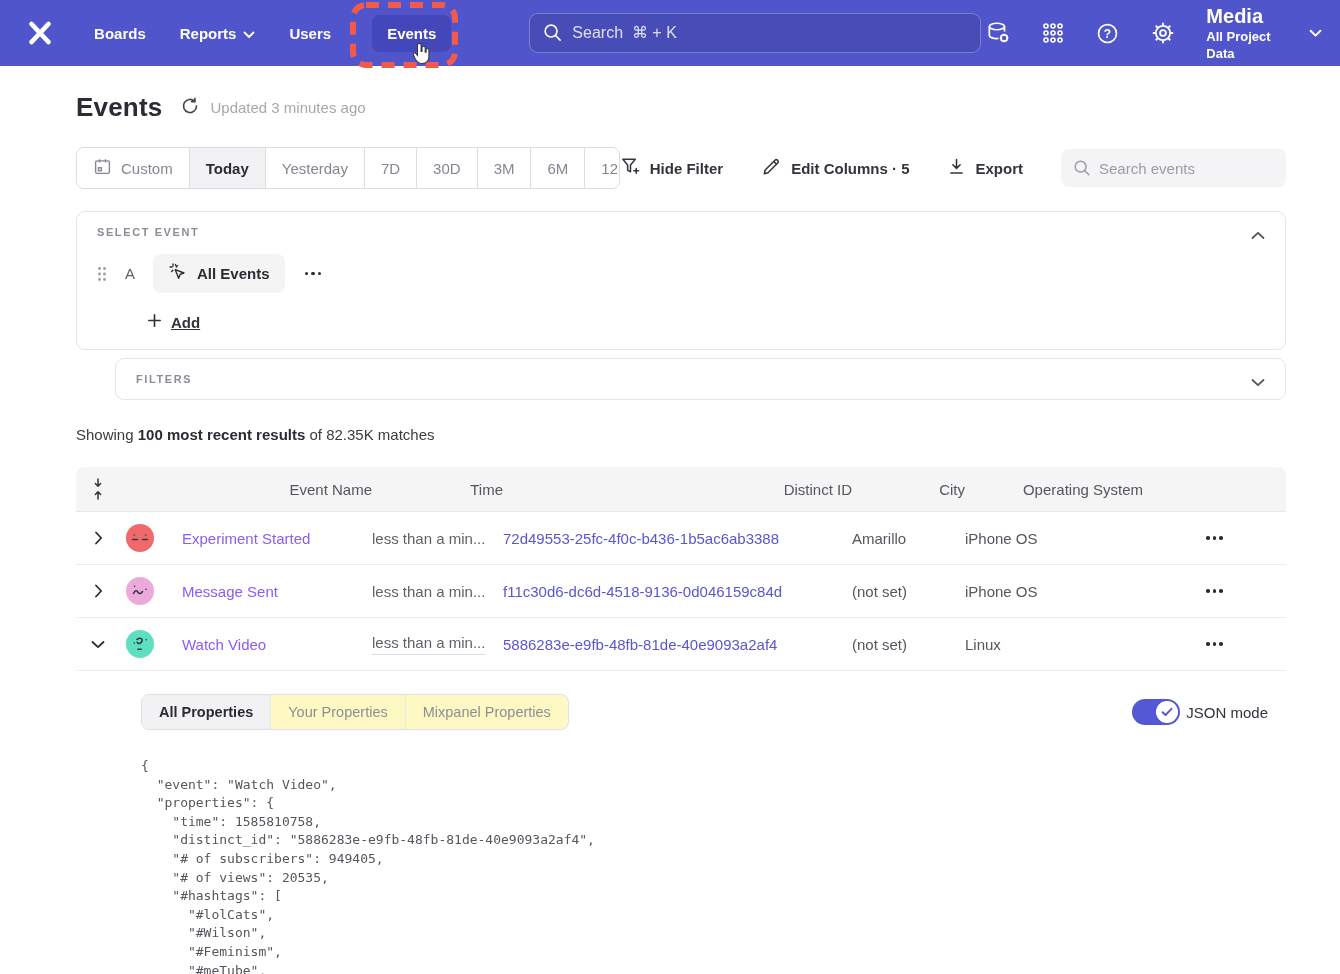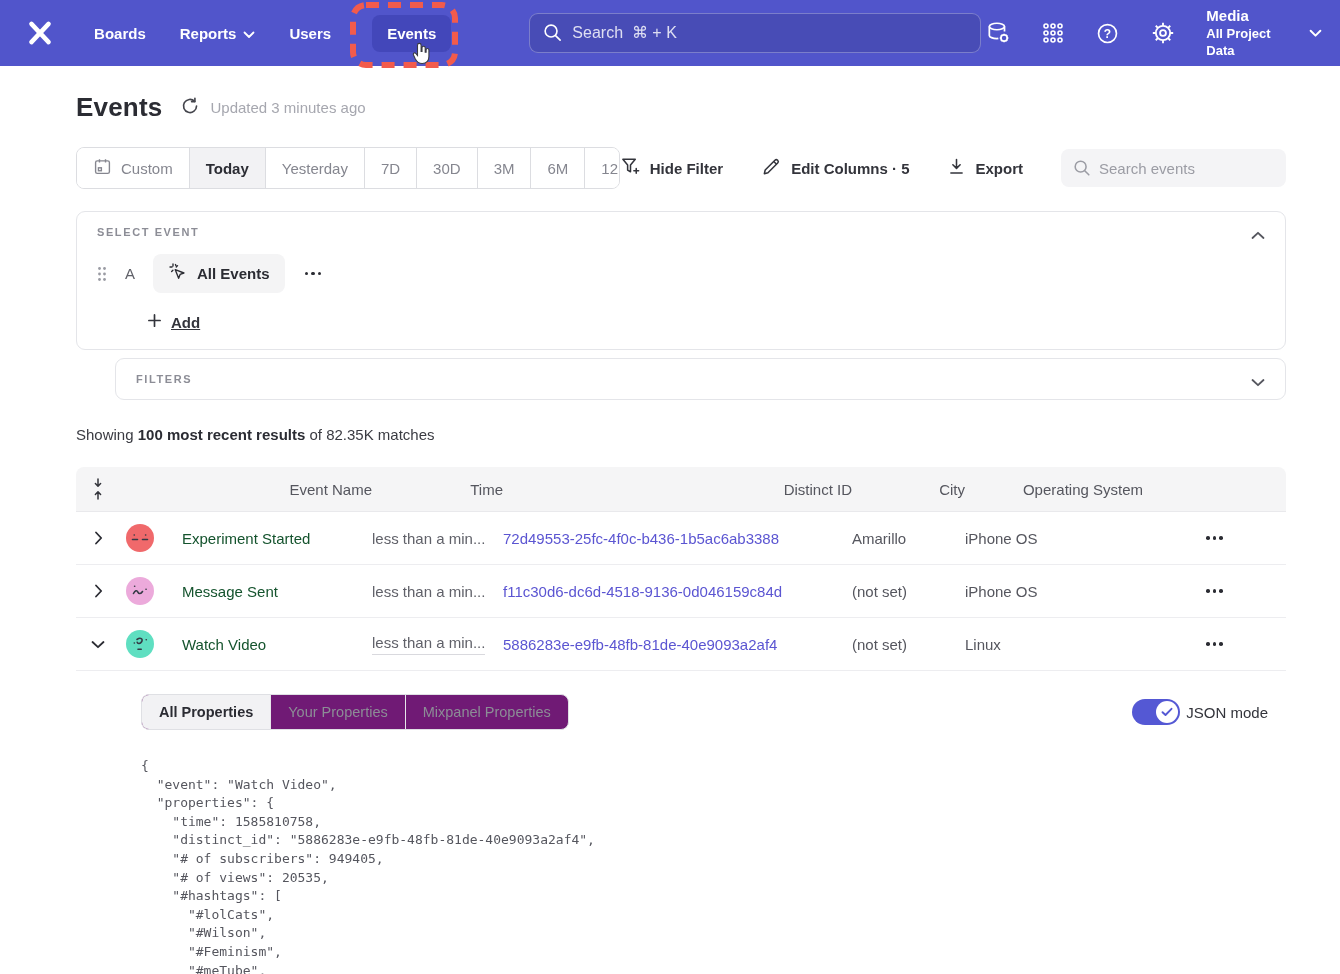--- a/index.html
+++ b/index.html
@@ -18,21 +18,21 @@
   .nav-search { position:relative; width:462px; height:40px; margin-left:48px; }
   .nav-search input { width:100%; height:100%; border-radius:9px; border:1px solid rgba(255,255,255,0.28);
     background:rgba(0,0,0,0.10); color:#fff; font-size:16px; padding:0 14px 0 42px;
     font-family:"Liberation Sans", sans-serif; outline:none; }
   .nav-search input::placeholder { color:rgba(255,255,255,0.82); }
   .nav-search .mag { position:absolute; left:13px; top:9px; }
   .nav-right { margin-left:auto; display:flex; align-items:center; gap:30px; }
   .nav-icon-btn { display:flex; align-items:center; justify-content:center; cursor:pointer; }
   .project-switch { display:flex; align-items:center; gap:14px; cursor:pointer; }
   .project-names { display:flex; flex-direction:column; line-height:1.3; }
-  .project-name { color:#fff; font-weight:700; font-size:15px; }
+  .project-name { color:#fff; font-weight:700; font-size:20px; }
   .project-sub { color:#fff; font-weight:600; font-size:13px; }
 
   
   .main { padding:26px 54px 0 76px; }
   .page-head { display:flex; align-items:center; gap:18px; margin-bottom:24px; }
   .page-title { font-size:26px; font-weight:700; color:#2b2c33; letter-spacing:.2px; }
   .updated { display:flex; align-items:center; gap:10px; }
   .updated-text { color:#a6a7af; font-size:15px; }
 
   .controls-row { display:flex; align-items:center; justify-content:space-between; margin-bottom:22px; }
@@ -70,33 +70,33 @@
   
   .etable { width:100%; }
   .trow { display:grid; grid-template-columns:44px 62px 190px 131px 349px 113px 178px 1fr;
     align-items:center; }
   .thead { background:#f5f5f6; border-radius:8px 8px 0 0; height:45px; color:#55565e; font-size:15px;
     border-bottom:1px solid #e9e9ec;text-align:right; }
   .thead .sort-cell { display:flex; justify-content:center; }
   .tbody-row { height:53px; border-bottom:1px solid #ededf0; font-size:15px; }
   .cell-expand { display:flex; justify-content:center; cursor:pointer; }
   .cell-avatar { display:flex; justify-content:flex-start; padding-left:6px; }
-  .cell-name { color:#14532d; }
+  .cell-name { color:#8b5cf6; }
   .cell-time { color:#606169; }
   .trunc-underline { display:inline-block; border-bottom:1px solid #d9d9de; padding-bottom:3px; }
   .cell-id a { color:#5b55d2; text-decoration:none; cursor:pointer; }
   .cell-city, .cell-os { color:#55565e; }
   .cell-kebab { display:flex; justify-content:center; }
   .kebab { display:flex; gap:3px; cursor:pointer; padding:6px; }
   .kebab i { width:3.5px; height:3.5px; border-radius:50%; background:#2b2c33; }
 
   
   .detail { padding:23px 0 0 65px; }
   .detail-top { display:flex; align-items:center; justify-content:space-between; padding-right:18px; }
-  .tabs { display:inline-flex; border:1px solid #dfe0e4; border-radius:8px; overflow:hidden; background:#701a75; }
+  .tabs { display:inline-flex; border:1px solid #dfe0e4; border-radius:8px; overflow:hidden; background:#fef9c3; }
   .tab { padding:9px 17px; font-size:14.5px; color:#8c8d96; border-right:1px solid #e6e7ea;
     cursor:pointer; white-space:nowrap; }
   .tab:last-child { border-right:none; }
   .tab.active { background:#f2f2f4; color:#2b2c33; font-weight:700; }
   .json-toggle-wrap { display:flex; align-items:center; gap:6px; }
   .toggle { width:48px; height:26px; border-radius:13px; background:#5458d4; position:relative; cursor:pointer; }
   .toggle .knob { position:absolute; right:2px; top:2px; width:22px; height:22px; border-radius:50%;
     background:#fff; display:flex; align-items:center; justify-content:center; }
   .json-mode-label { font-size:15px; color:#33343b; }
   .json-view { margin-top:27px; font-family:"DejaVu Sans Mono", monospace; font-size:13px;

